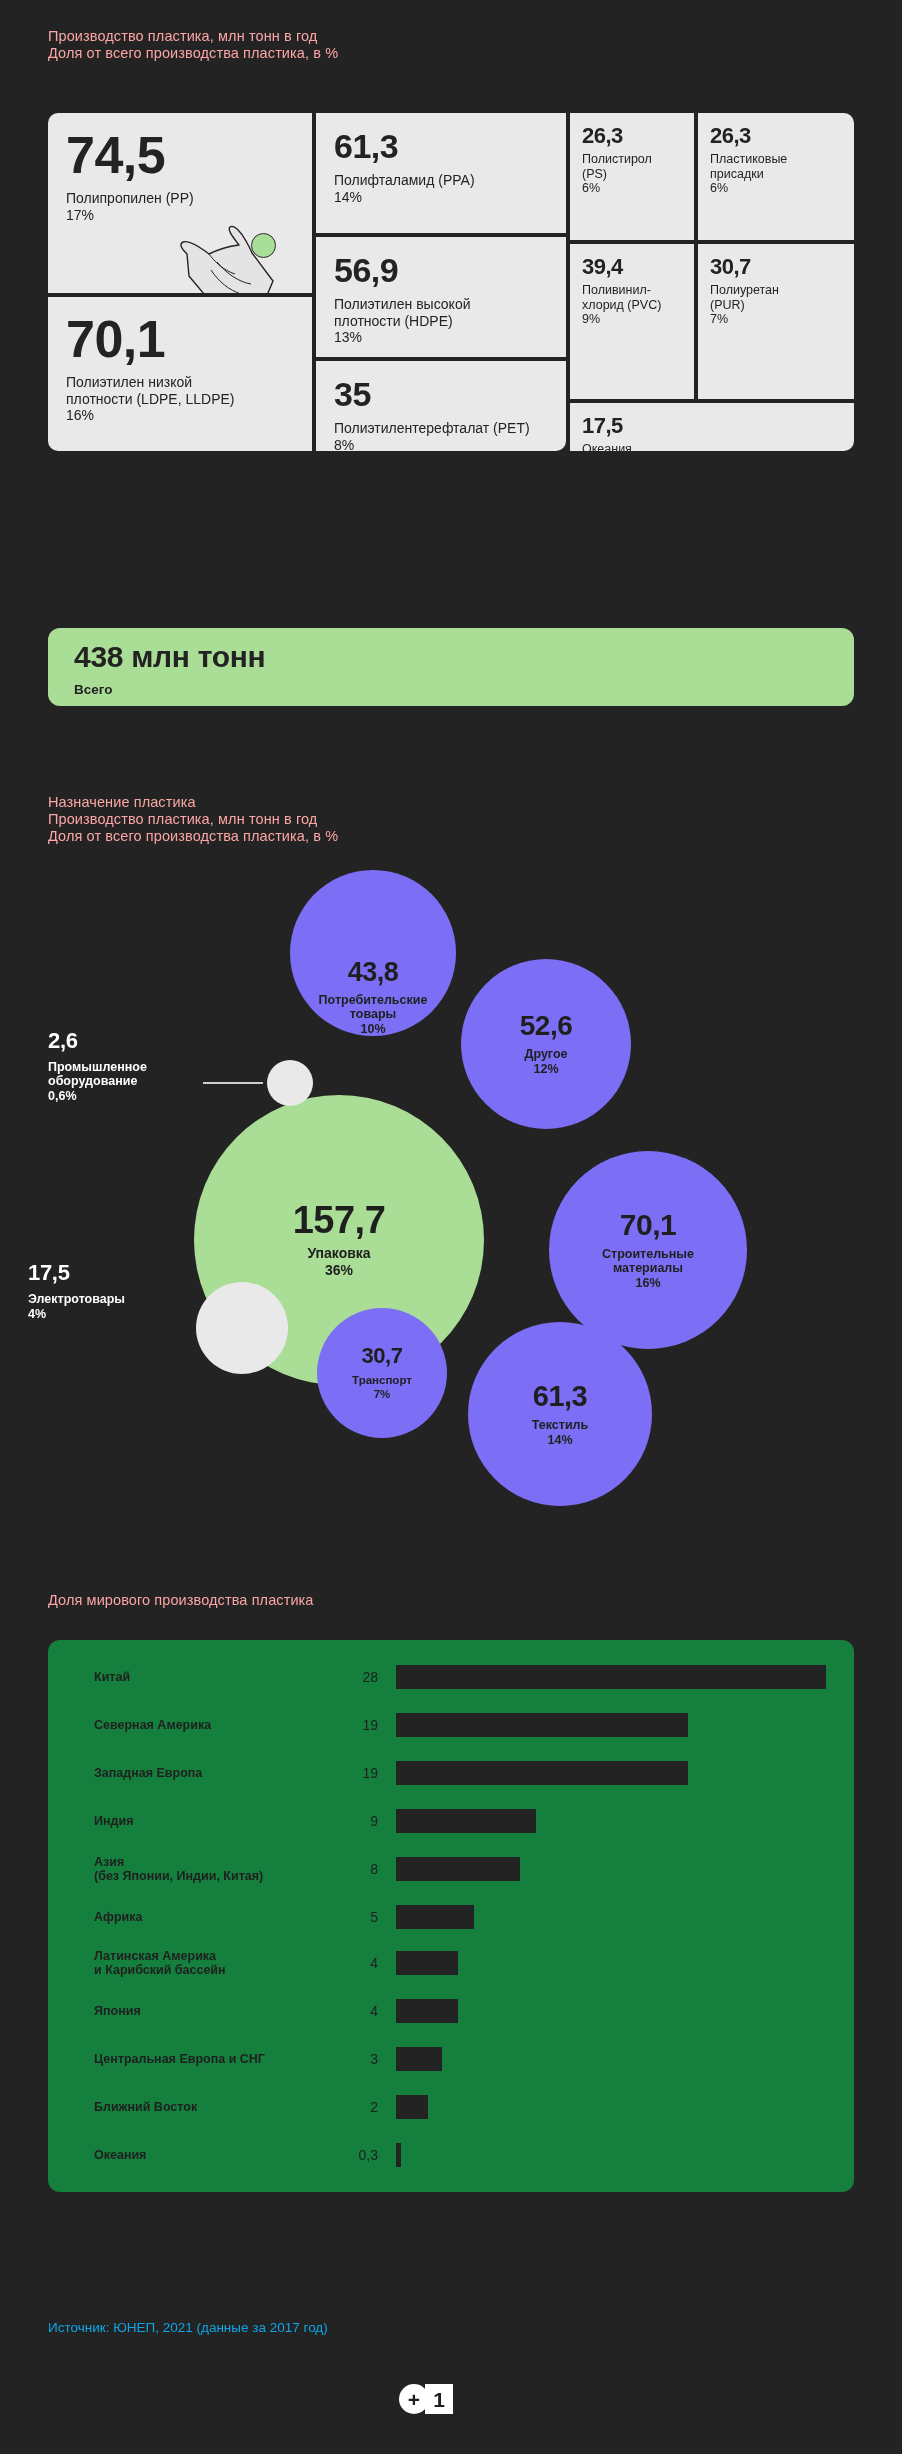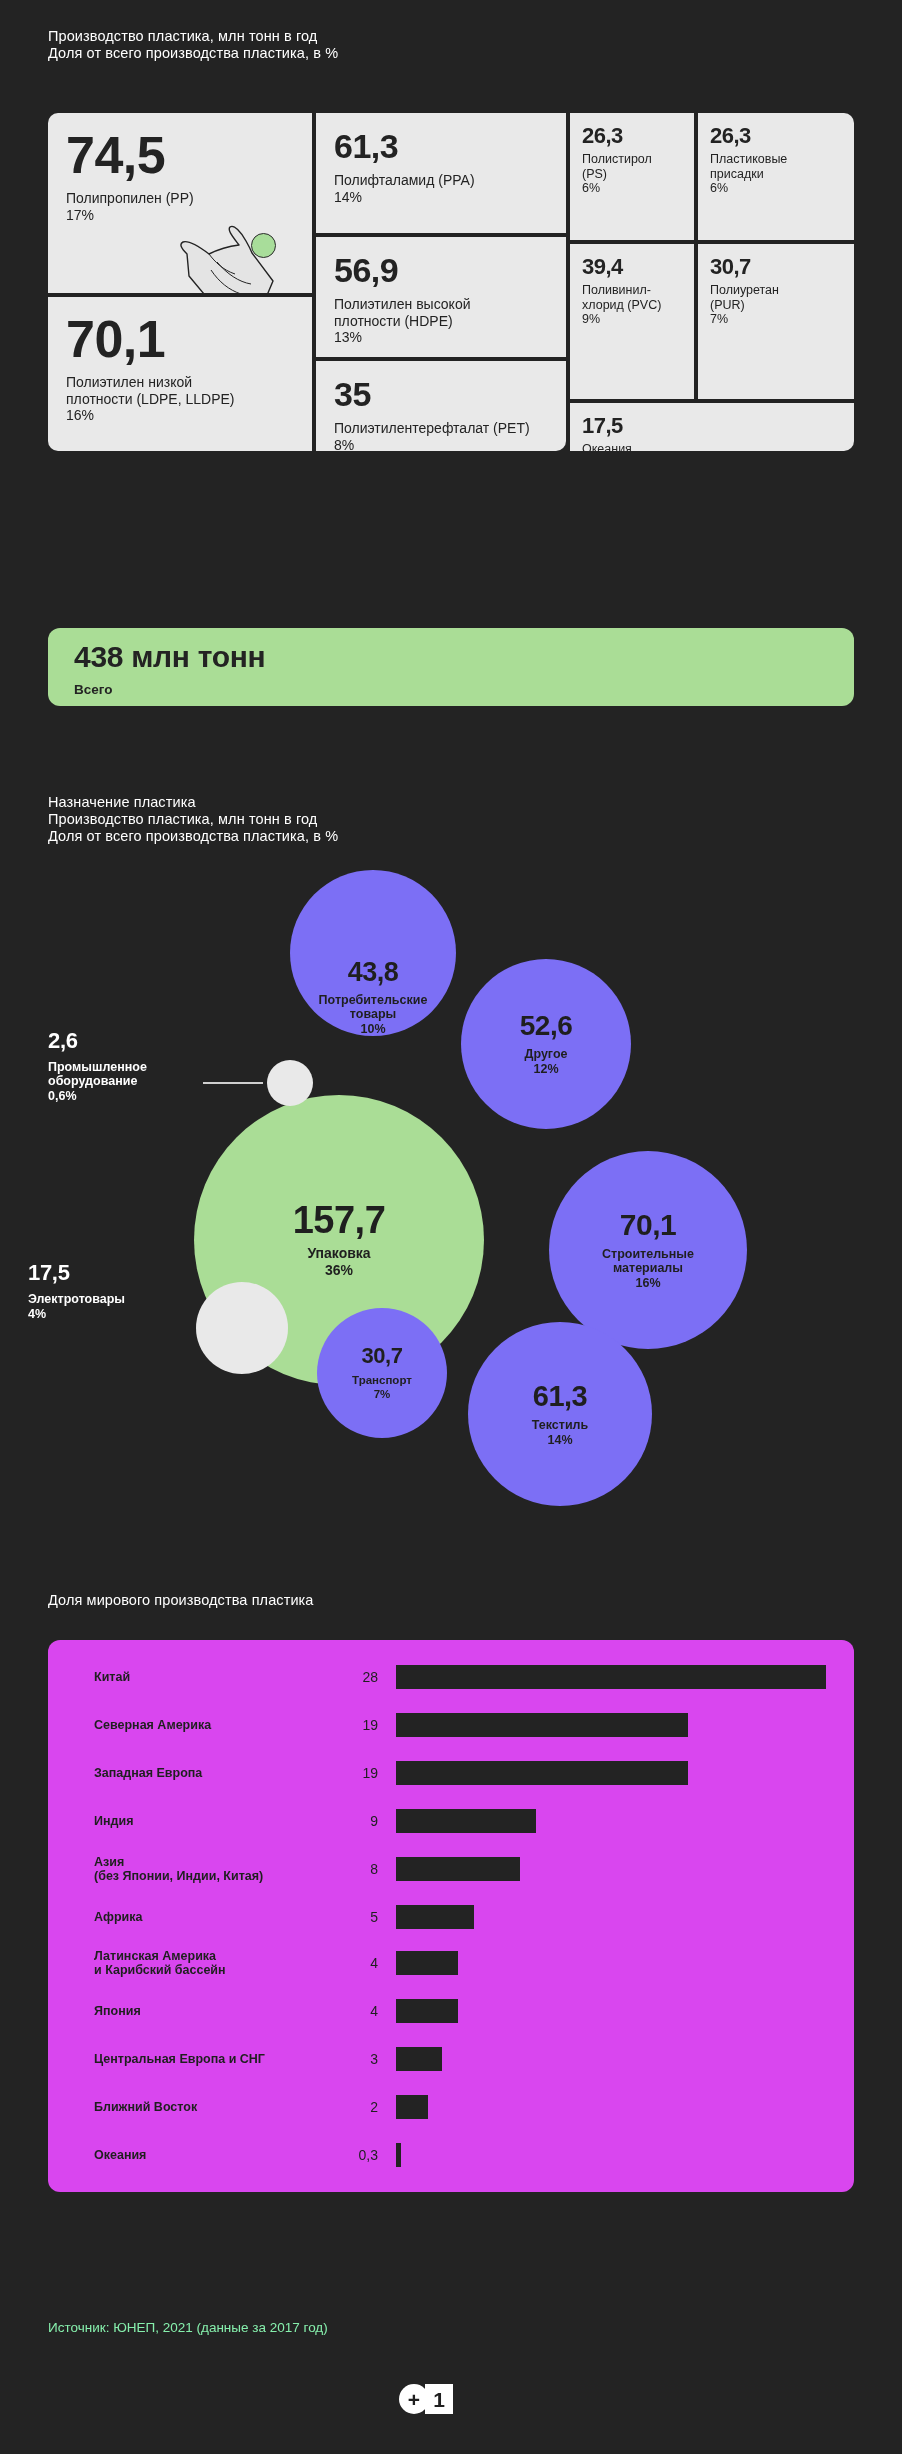--- a/index.html
+++ b/index.html
@@ -19,21 +19,21 @@
     position: absolute;
     inset: 0;
     background: #232323;
   }
 
   
   .caption {
     position: absolute;
     font-size: 14.5px;
     line-height: 17px;
-    color: #ffffff;
+    color: #fca5a5;
     letter-spacing: 0.1px;
     white-space: pre-line;
   }
 
   
   .treemap {
     position: absolute;
     left: 48px;
     top: 113px;
     width: 806px;
@@ -161,21 +161,21 @@
     background: #cfcfcf;
   }
 
   
   .barcard {
     position: absolute;
     left: 48px;
     top: 1640px;
     width: 806px;
     height: 400px;
-    background: #d946ef;
+    background: #15803d;
     border-radius: 12px;
   }
   .barrow {
     position: absolute;
     left: 0;
     width: 806px;
     height: 30px;
     display: flex;
     align-items: center;
   }
@@ -203,21 +203,21 @@
     height: 24px;
     background: #232323;
   }
 
   
   .source {
     position: absolute;
     left: 48px;
     top: 2320px;
     font-size: 13.5px;
-    color: #86efac;
+    color: #0ea5e9;
   }
   .logo {
     position: absolute;
     left: 399px;
     top: 2384px;
     display: flex;
     align-items: center;
   }
   .logo .circ {
     width: 30px; height: 30px;

